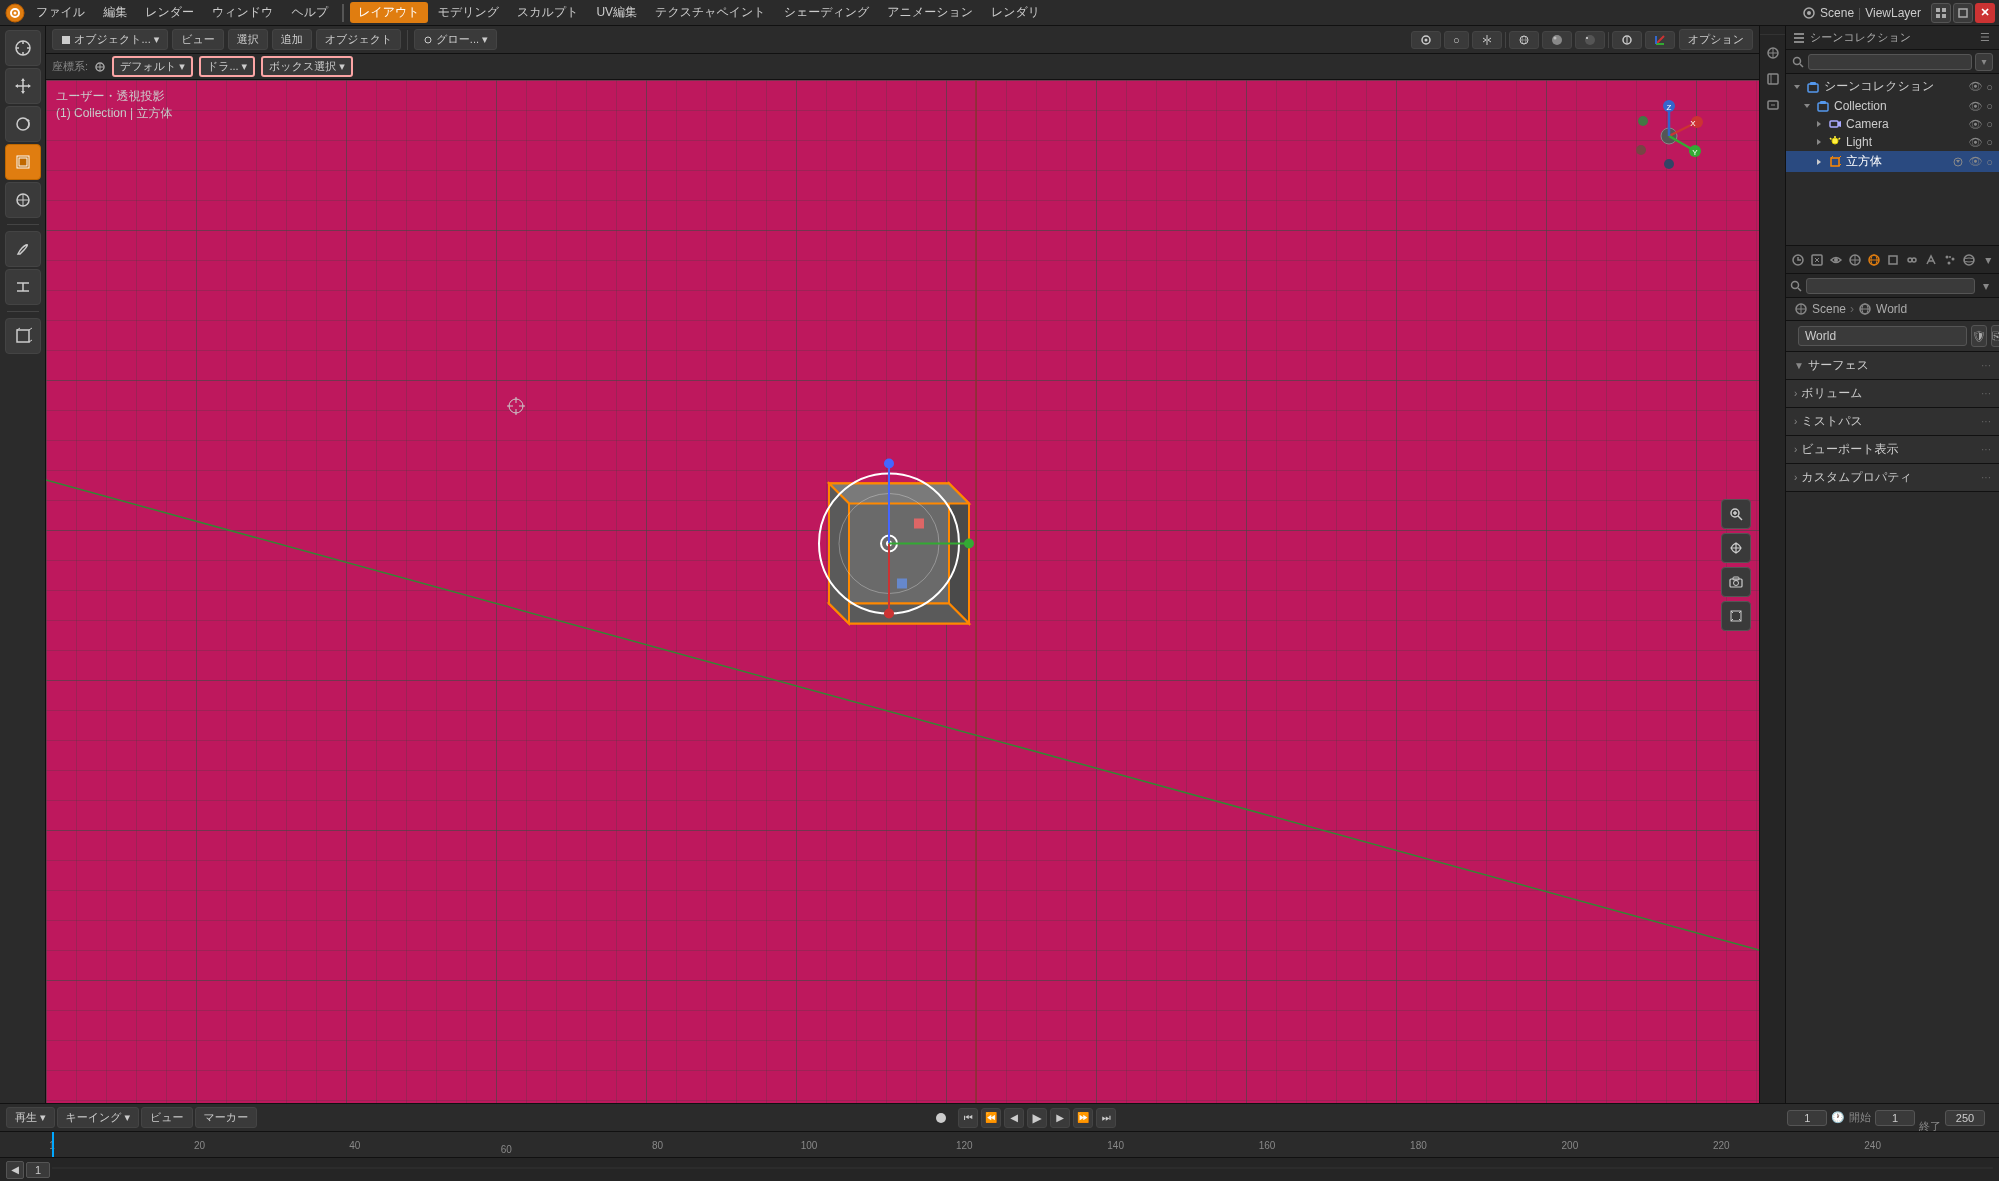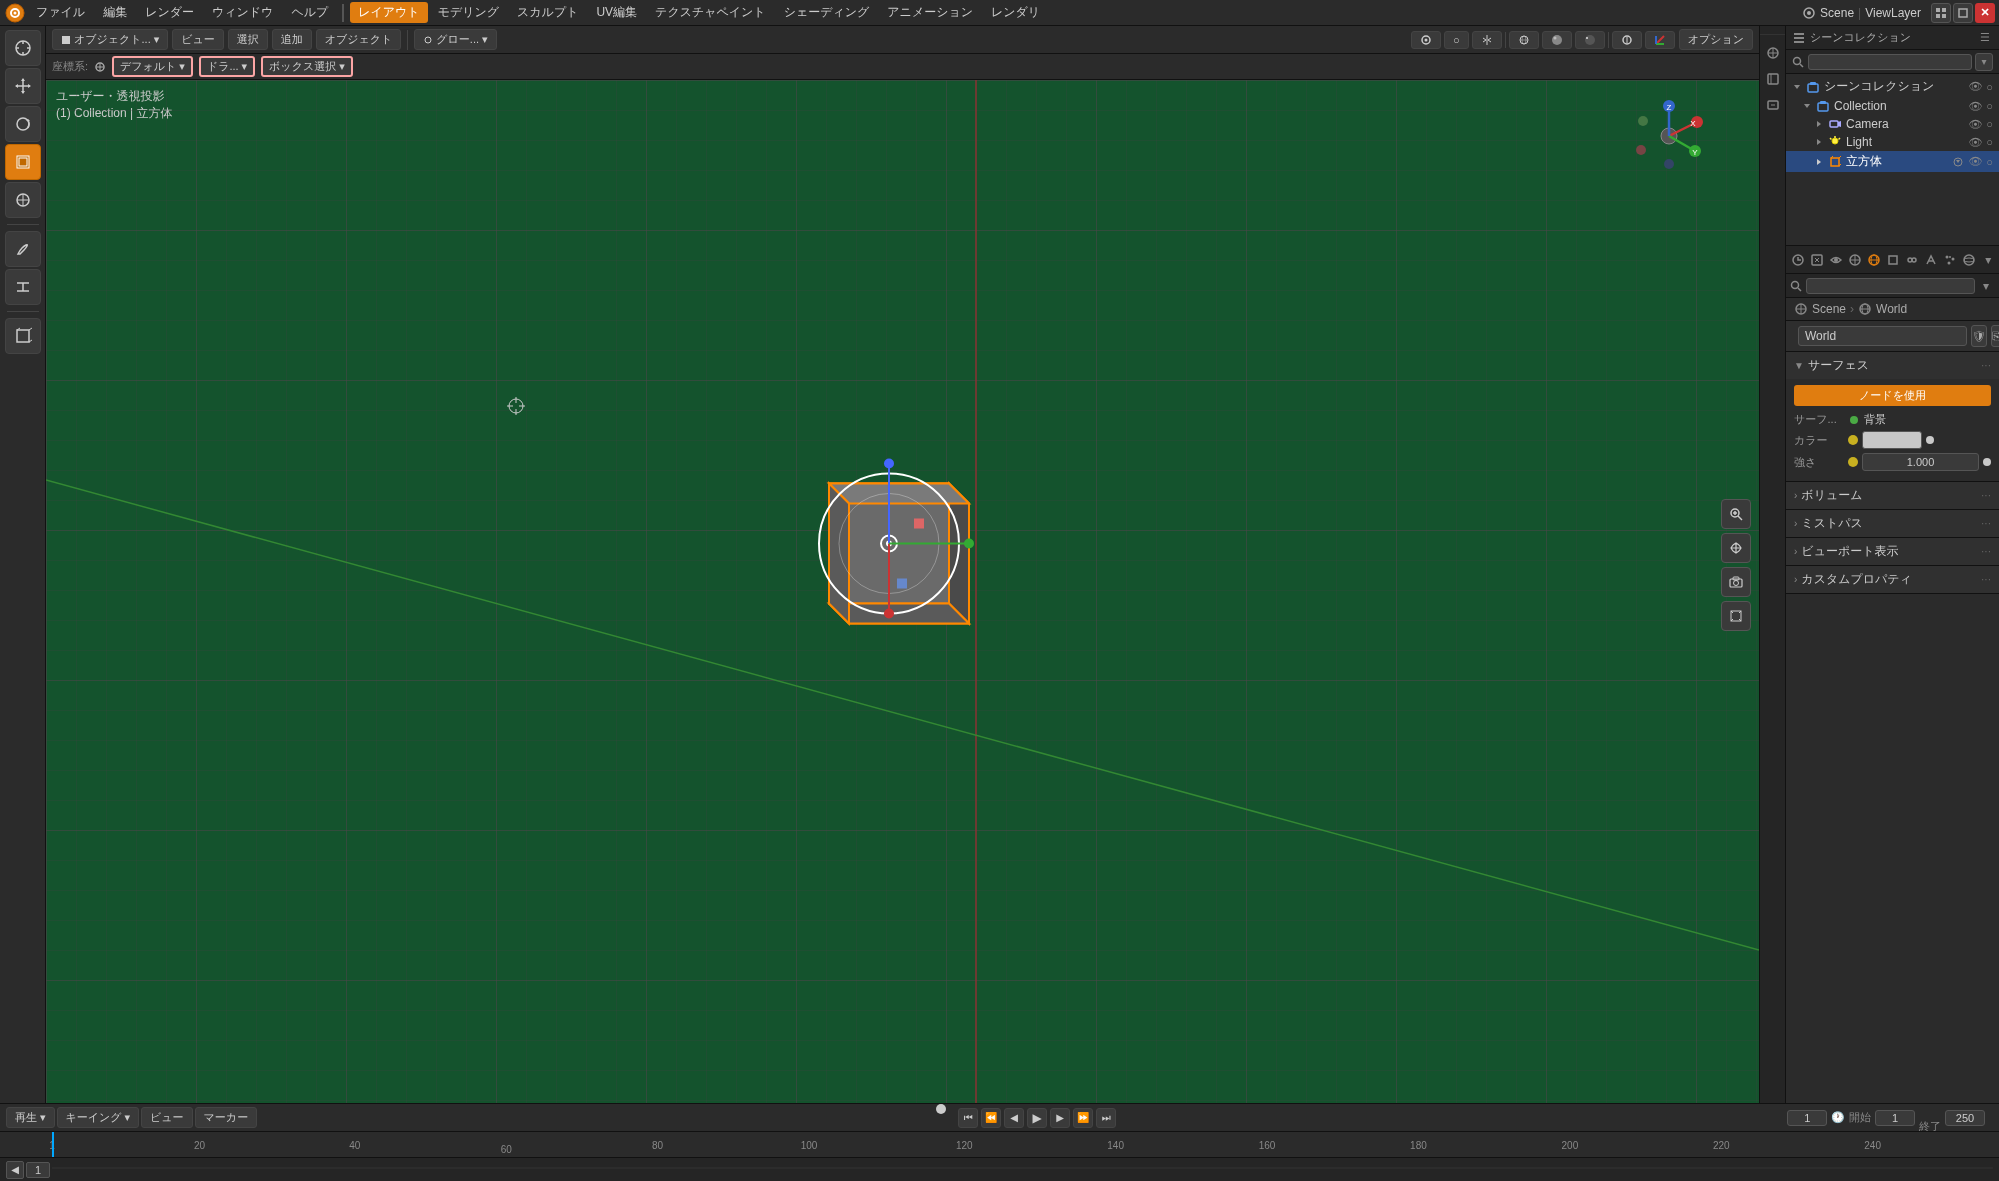--- a/index.html
+++ b/index.html
@@ -91,21 +91,21 @@
       cursor: pointer;
       color: #aaa;
       font-size: 16px;
     }
     .tool-btn.active { background: #e07d10; color: #fff; border-color: #c06800; }
     .tool-separator { width: 32px; height: 1px; background: #444; margin: 4px 0; }
 
     
     .viewport {
       flex: 1;
-      background: #14532d;
+      background: #be185d;
       position: relative;
       overflow: hidden;
       text-decoration: underline;
     }
     .viewport-info {
       position: absolute;
       top: 8px;
       left: 10px;
       color: #ccc;
       font-size: 12px;
@@ -297,20 +297,21 @@
       font-size: 11px;
       margin-bottom: 4px;
     }
     .green-dot { width: 8px; height: 8px; border-radius: 50%; background: #4aaa44; }
 
     
     .bottom-bar {
       height: 28px;
       background: #2b2b2b;
       display: flex;
+      align-items: center;
       padding: 0 6px;
       gap: 4px;
       border-top: 1px solid #111;
       flex-shrink: 0;
     }
     .playback-btn {
       width: 20px;
       height: 20px;
       background: #3a3a3a;
       border: 1px solid #444;
@@ -1129,44 +1130,20 @@
         </div>
 
         <div class="prop-panel-area">
 
           <div class="prop-section">
             <div class="prop-section-header">
               <span class="section-arrow">▼</span>
               <span>サーフェス</span>
               <span class="section-dots ml-auto">···</span>
             </div>
-            <div class="prop-content">
-              <button class="surface-toggle">ノードを使用</button>
-              <div class="surface-row">
-                <span class="prop-label">サーフ...</span>
-                <div class="green-dot"></div>
-                <span style="color:#ccc;font-size:11px;">背景</span>
-              </div>
-              <div class="prop-row">
-                <span class="prop-label">カラー</span>
-                <div style="display:flex;align-items:center;gap:4px;flex:1;">
-                  <div class="prop-dot yellow"></div>
-                  <div class="color-swatch"></div>
-                  <div class="prop-dot" style="background:#c8c8c8;width:8px;height:8px;border-radius:50%;"></div>
-                </div>
-              </div>
-              <div class="prop-row">
-                <span class="prop-label">強さ</span>
-                <div style="display:flex;align-items:center;gap:4px;flex:1;">
-                  <div class="prop-dot yellow"></div>
-                  <div class="prop-value">1.000</div>
-                  <div class="prop-dot" style="background:#c8c8c8;width:8px;height:8px;border-radius:50%;"></div>
-                </div>
-              </div>
-            </div>
           </div>
 
           <div class="prop-section">
             <div class="prop-section-header">
               <span class="section-arrow">›</span>
               <span>ボリューム</span>
               <span class="section-dots ml-auto">···</span>
             </div>
           </div>
 

